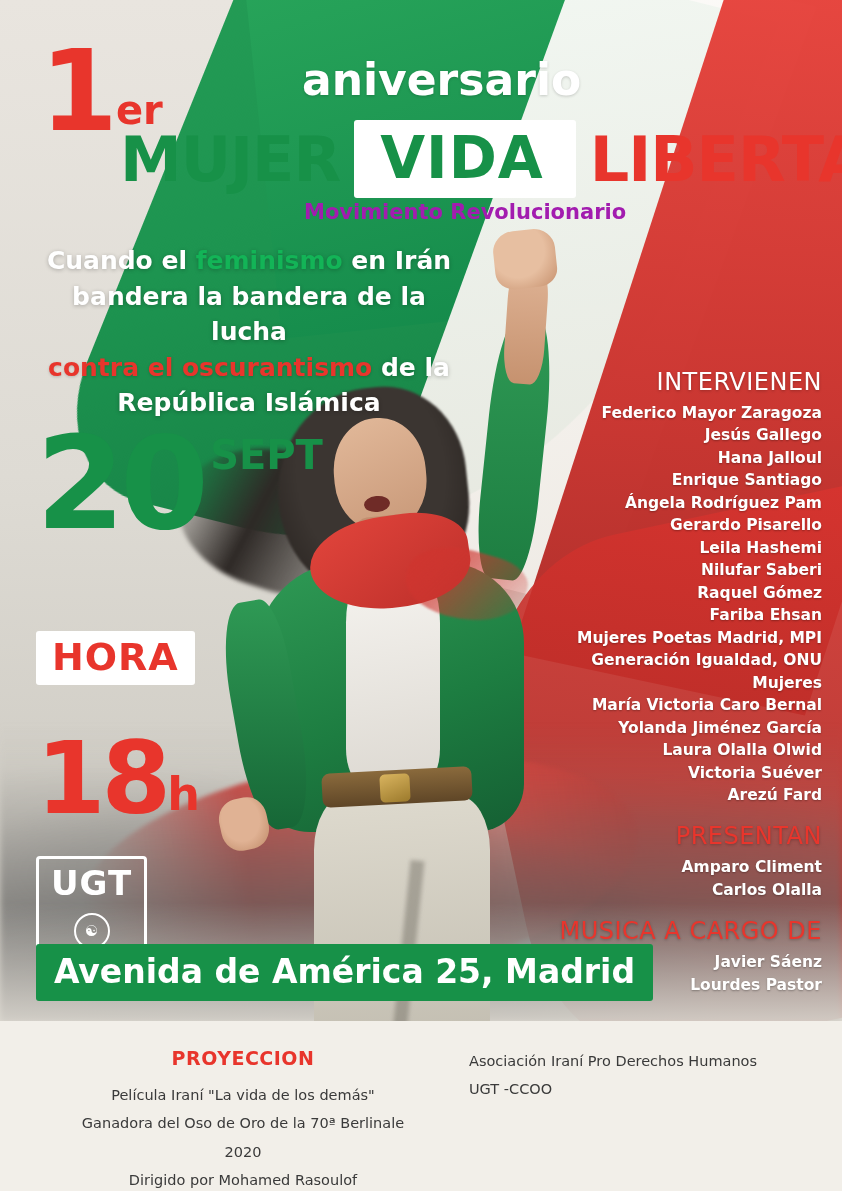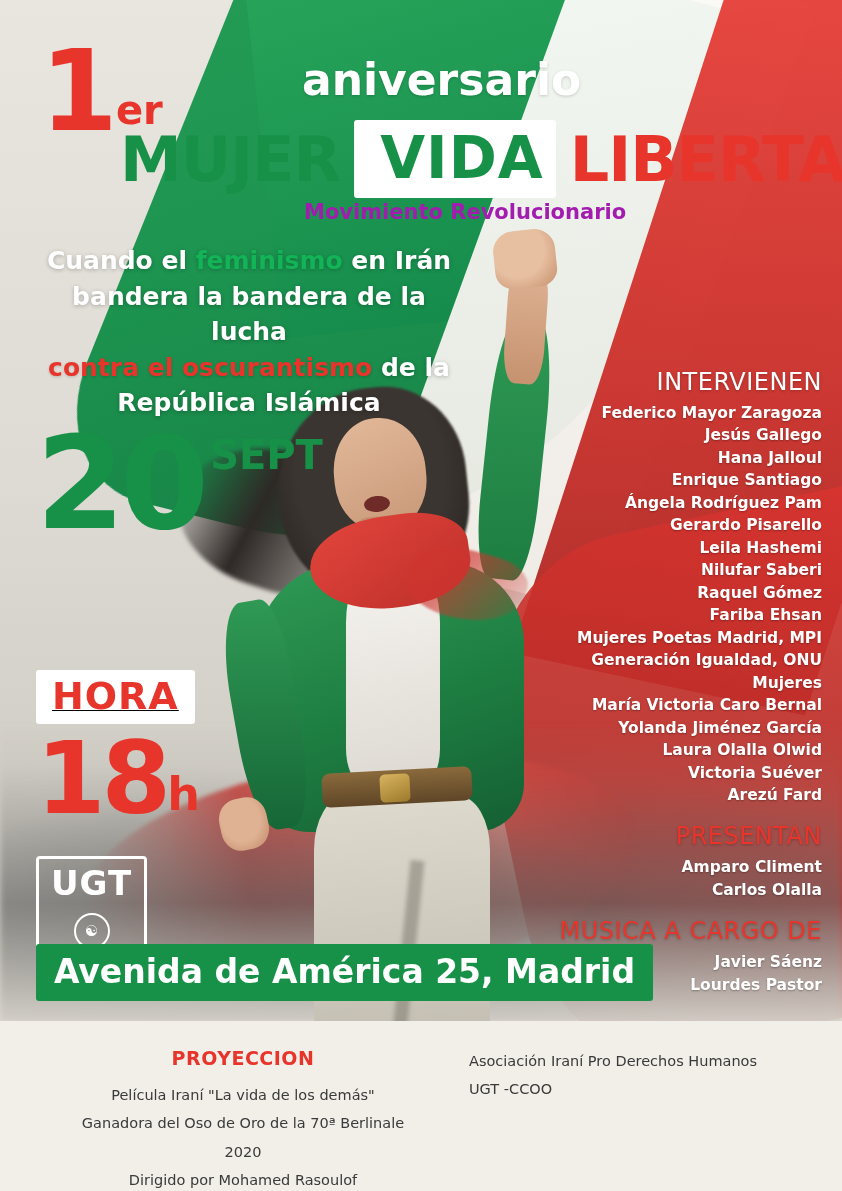--- a/index.html
+++ b/index.html
@@ -246,21 +246,21 @@
     font-size: 44px; font-weight: 800; color: #ffffff;
     font-family: "DejaVu Sans", sans-serif;
     text-shadow: 0 1px 3px rgba(0,0,0,.18);
   }
   .line2 { position:absolute; left: 86px; top: 92px; display:flex; align-items:center; gap: 14px; }
   .mujer {
     font-size: 62px; font-weight: 800; color: #179148; letter-spacing: -1px;
     font-family: "DejaVu Sans", sans-serif;
   }
   .vida-box {
-    background: #ffffff; padding: 4px 12px 6px 26px;
+    background: #ffffff; padding: 4px 32px 6px 26px;
     border-radius: 3px;
   }
   .vida {
     font-size: 58px; font-weight: 800; color: #179148; letter-spacing: 1px;
     font-family: "DejaVu Sans", sans-serif;
   }
   .libertad {
     font-size: 62px; font-weight: 800; color: #e8352c; letter-spacing: -1px;
     font-family: "DejaVu Sans", sans-serif;
   }
@@ -287,22 +287,22 @@
     font-family: "DejaVu Sans", sans-serif; letter-spacing: -5px;
     display:inline-block;
   }
   .date-mon {
     font-size: 40px; font-weight: 800; color: #179148;
     font-family: "DejaVu Sans", sans-serif;
     vertical-align: top; margin-left: 6px;
   }
 
   .hora-box {
-    position:absolute; left: 36px; top: 670px;
-    background: #ffffff; padding: 4px 16px 6px 16px; border-radius: 3px; text-decoration: underline;
+    position:absolute; left: 36px; top: 631px;
+    background: #ffffff; padding: 4px 16px 6px 16px; border-radius: 3px;
   }
   .hora-label {
     font-size: 38px; font-weight: 800; color: #e8352c;
     font-family: "DejaVu Sans", sans-serif; letter-spacing: 1px;
   }
   .hour-block { position:absolute; left: 36px; top: 736px; }
   .hour-num {
     font-size: 100px; font-weight: 800; color: #e8352c; line-height: .85;
     font-family: "DejaVu Sans", sans-serif; letter-spacing: -4px;
     display:inline-block;

